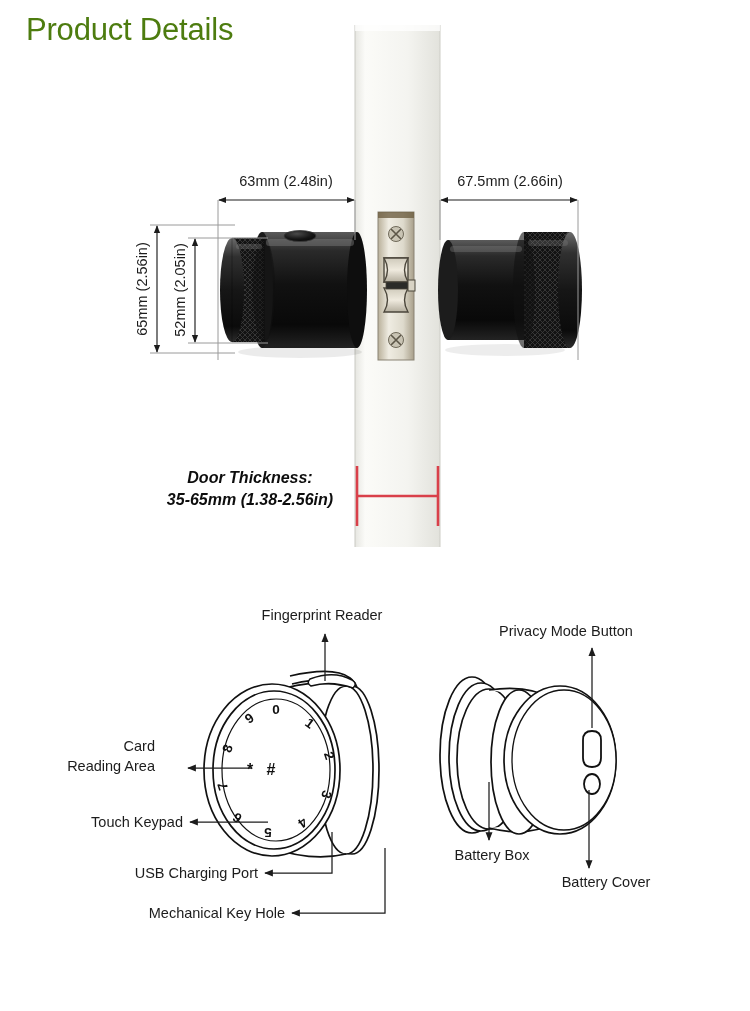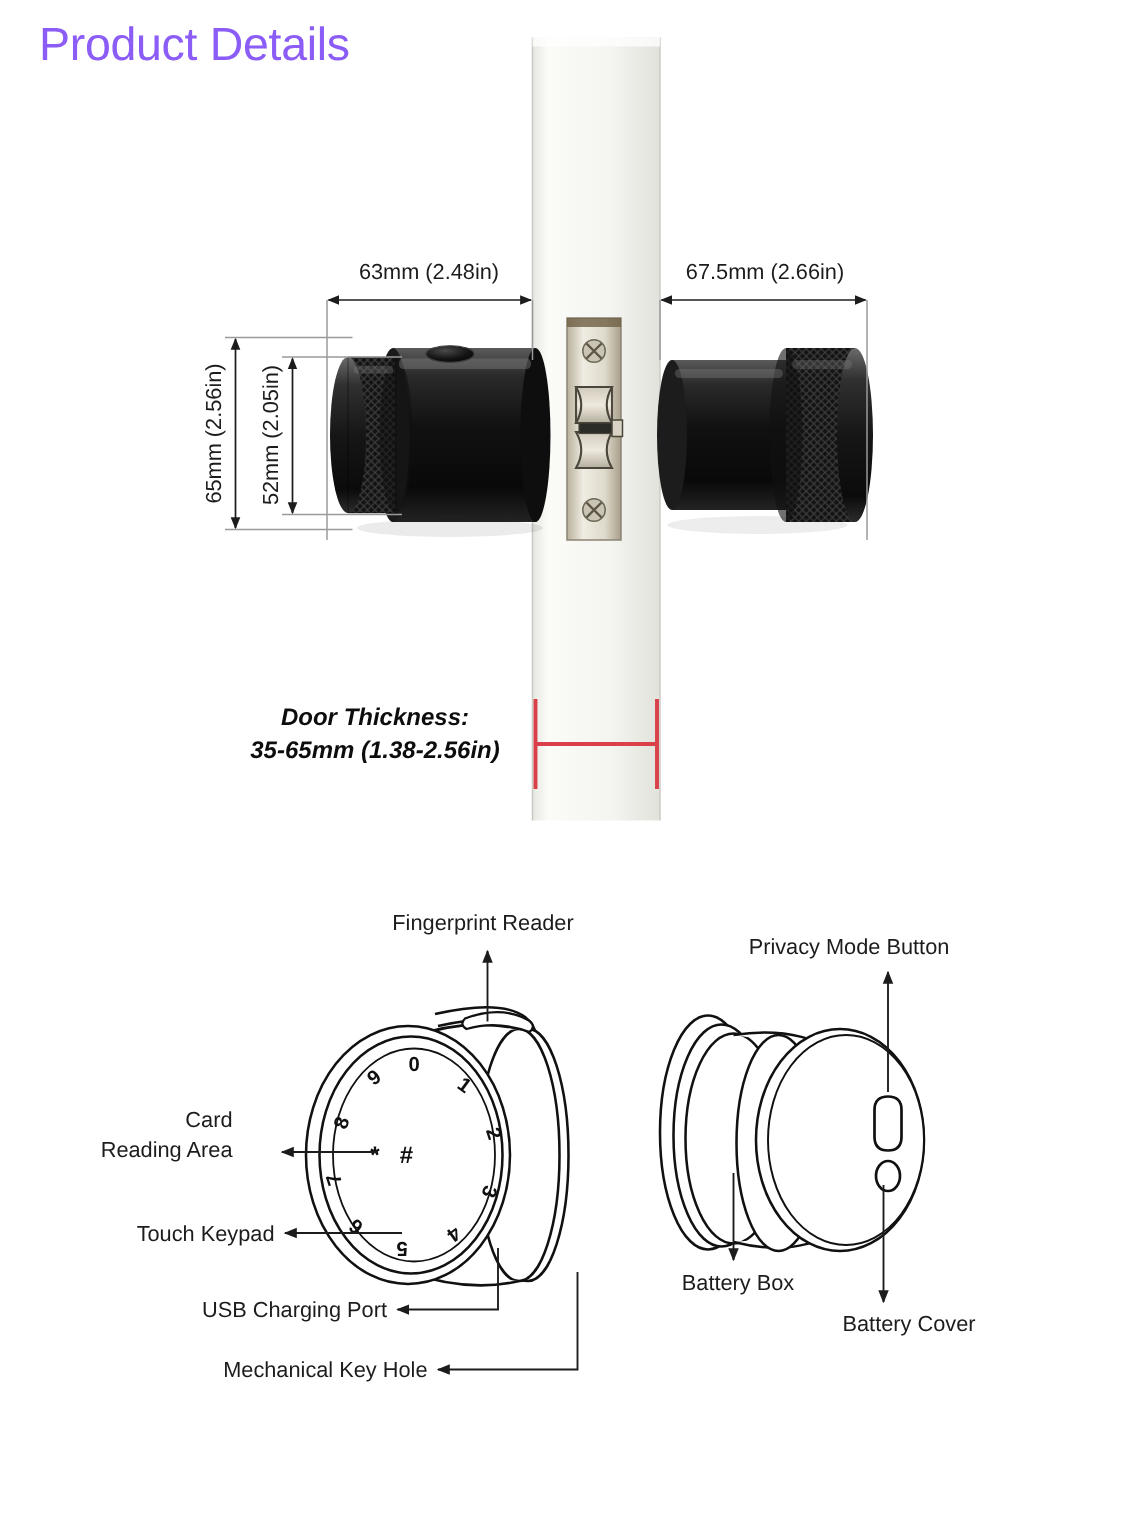--- a/index.html
+++ b/index.html
@@ -5,21 +5,21 @@
   html,body{margin:0;padding:0;}
   body{
     width:750px;height:1011px;background:#ffffff;
     font-family:"Liberation Sans","DejaVu Sans",sans-serif;
     color:#1a1a1a;overflow:hidden;position:relative;
   }
   #page{position:relative;width:750px;height:1011px;}
   #page-title{
     position:absolute;left:26px;top:12px;
     font-size:31px;font-weight:300;letter-spacing:-0.2px;
-    color:#8b5cf6;white-space:nowrap;
+    color:#4d7c0f;white-space:nowrap;
   }
   svg{display:block;}
   .stage{position:absolute;left:0;top:0;width:750px;height:1011px;}
   .dim-txt{
     font-family:"Liberation Sans","DejaVu Sans",sans-serif;
     font-size:14.5px;fill:#1c1c1c;
   }
   .lbl-txt{
     font-family:"Liberation Sans","DejaVu Sans",sans-serif;
     font-size:14.5px;fill:#1c1c1c;

